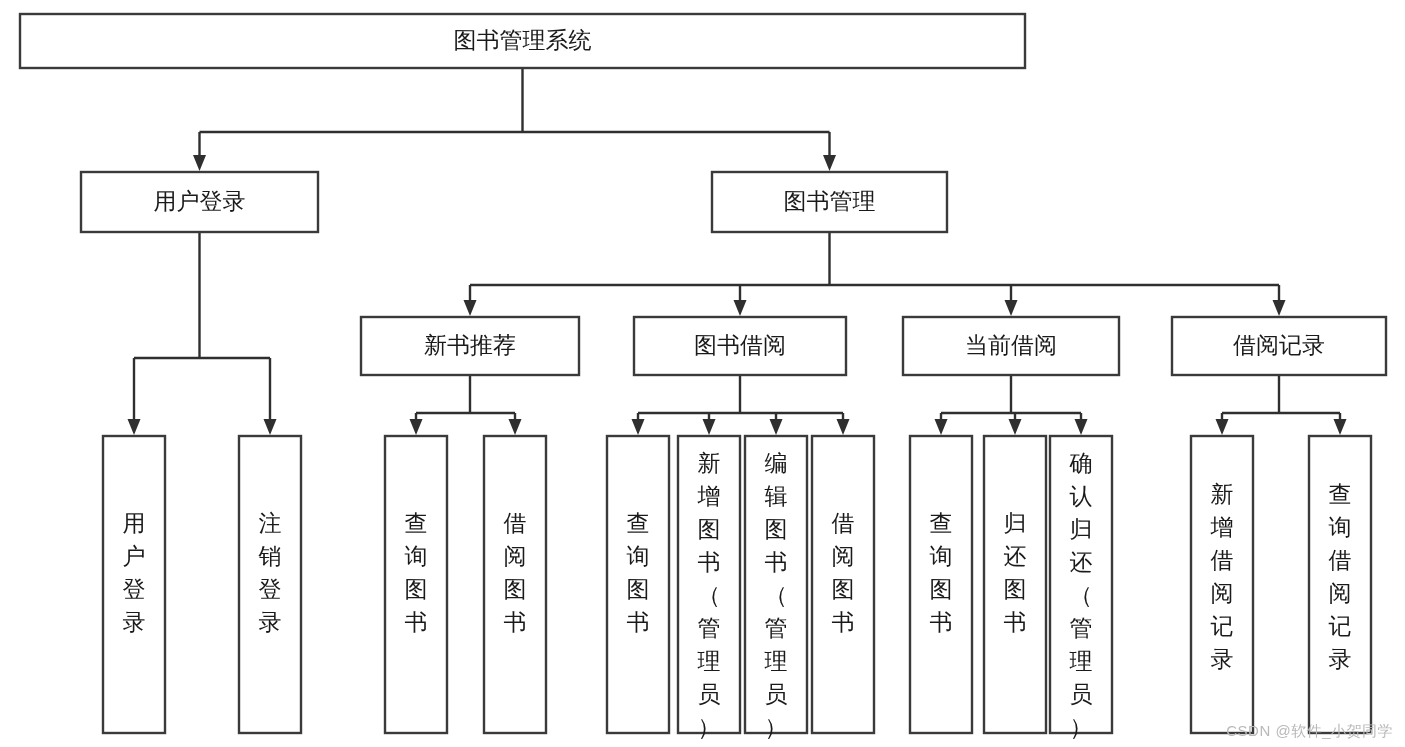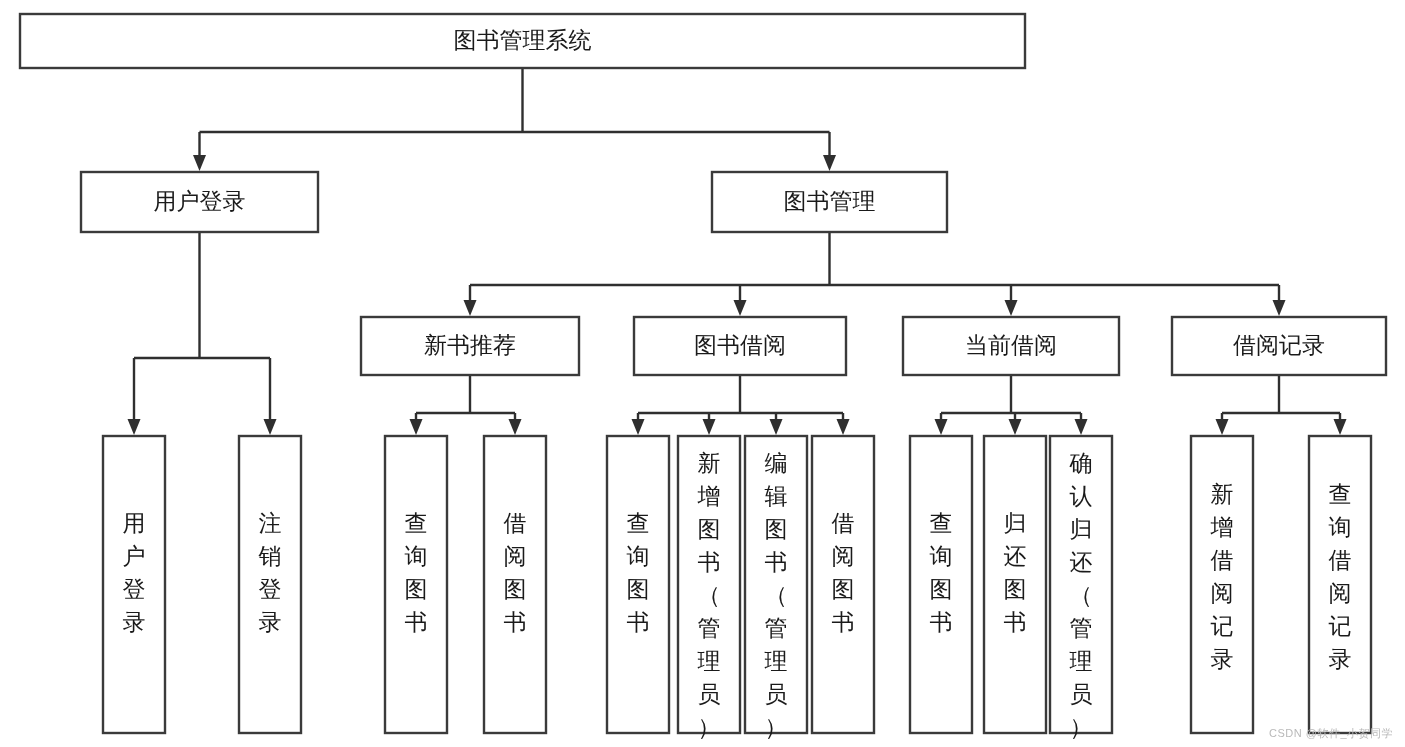--- a/index.html
+++ b/index.html
@@ -48,21 +48,21 @@
   }
   .arrow-head {
     fill: #2f2f2f;
     stroke: none;
   }
   .watermark {
     position: absolute;
     right: 12px;
     bottom: 6px;
     color: #b9b9b9;
-    font-size: 11px;
+    font-size: 15px;
     font-family: "Liberation Sans", "DejaVu Sans", sans-serif;
     letter-spacing: 0.5px;
     white-space: nowrap;
     user-select: none;
   }
 </style>
 </head>
 <body>
 
 <div id="stage">

